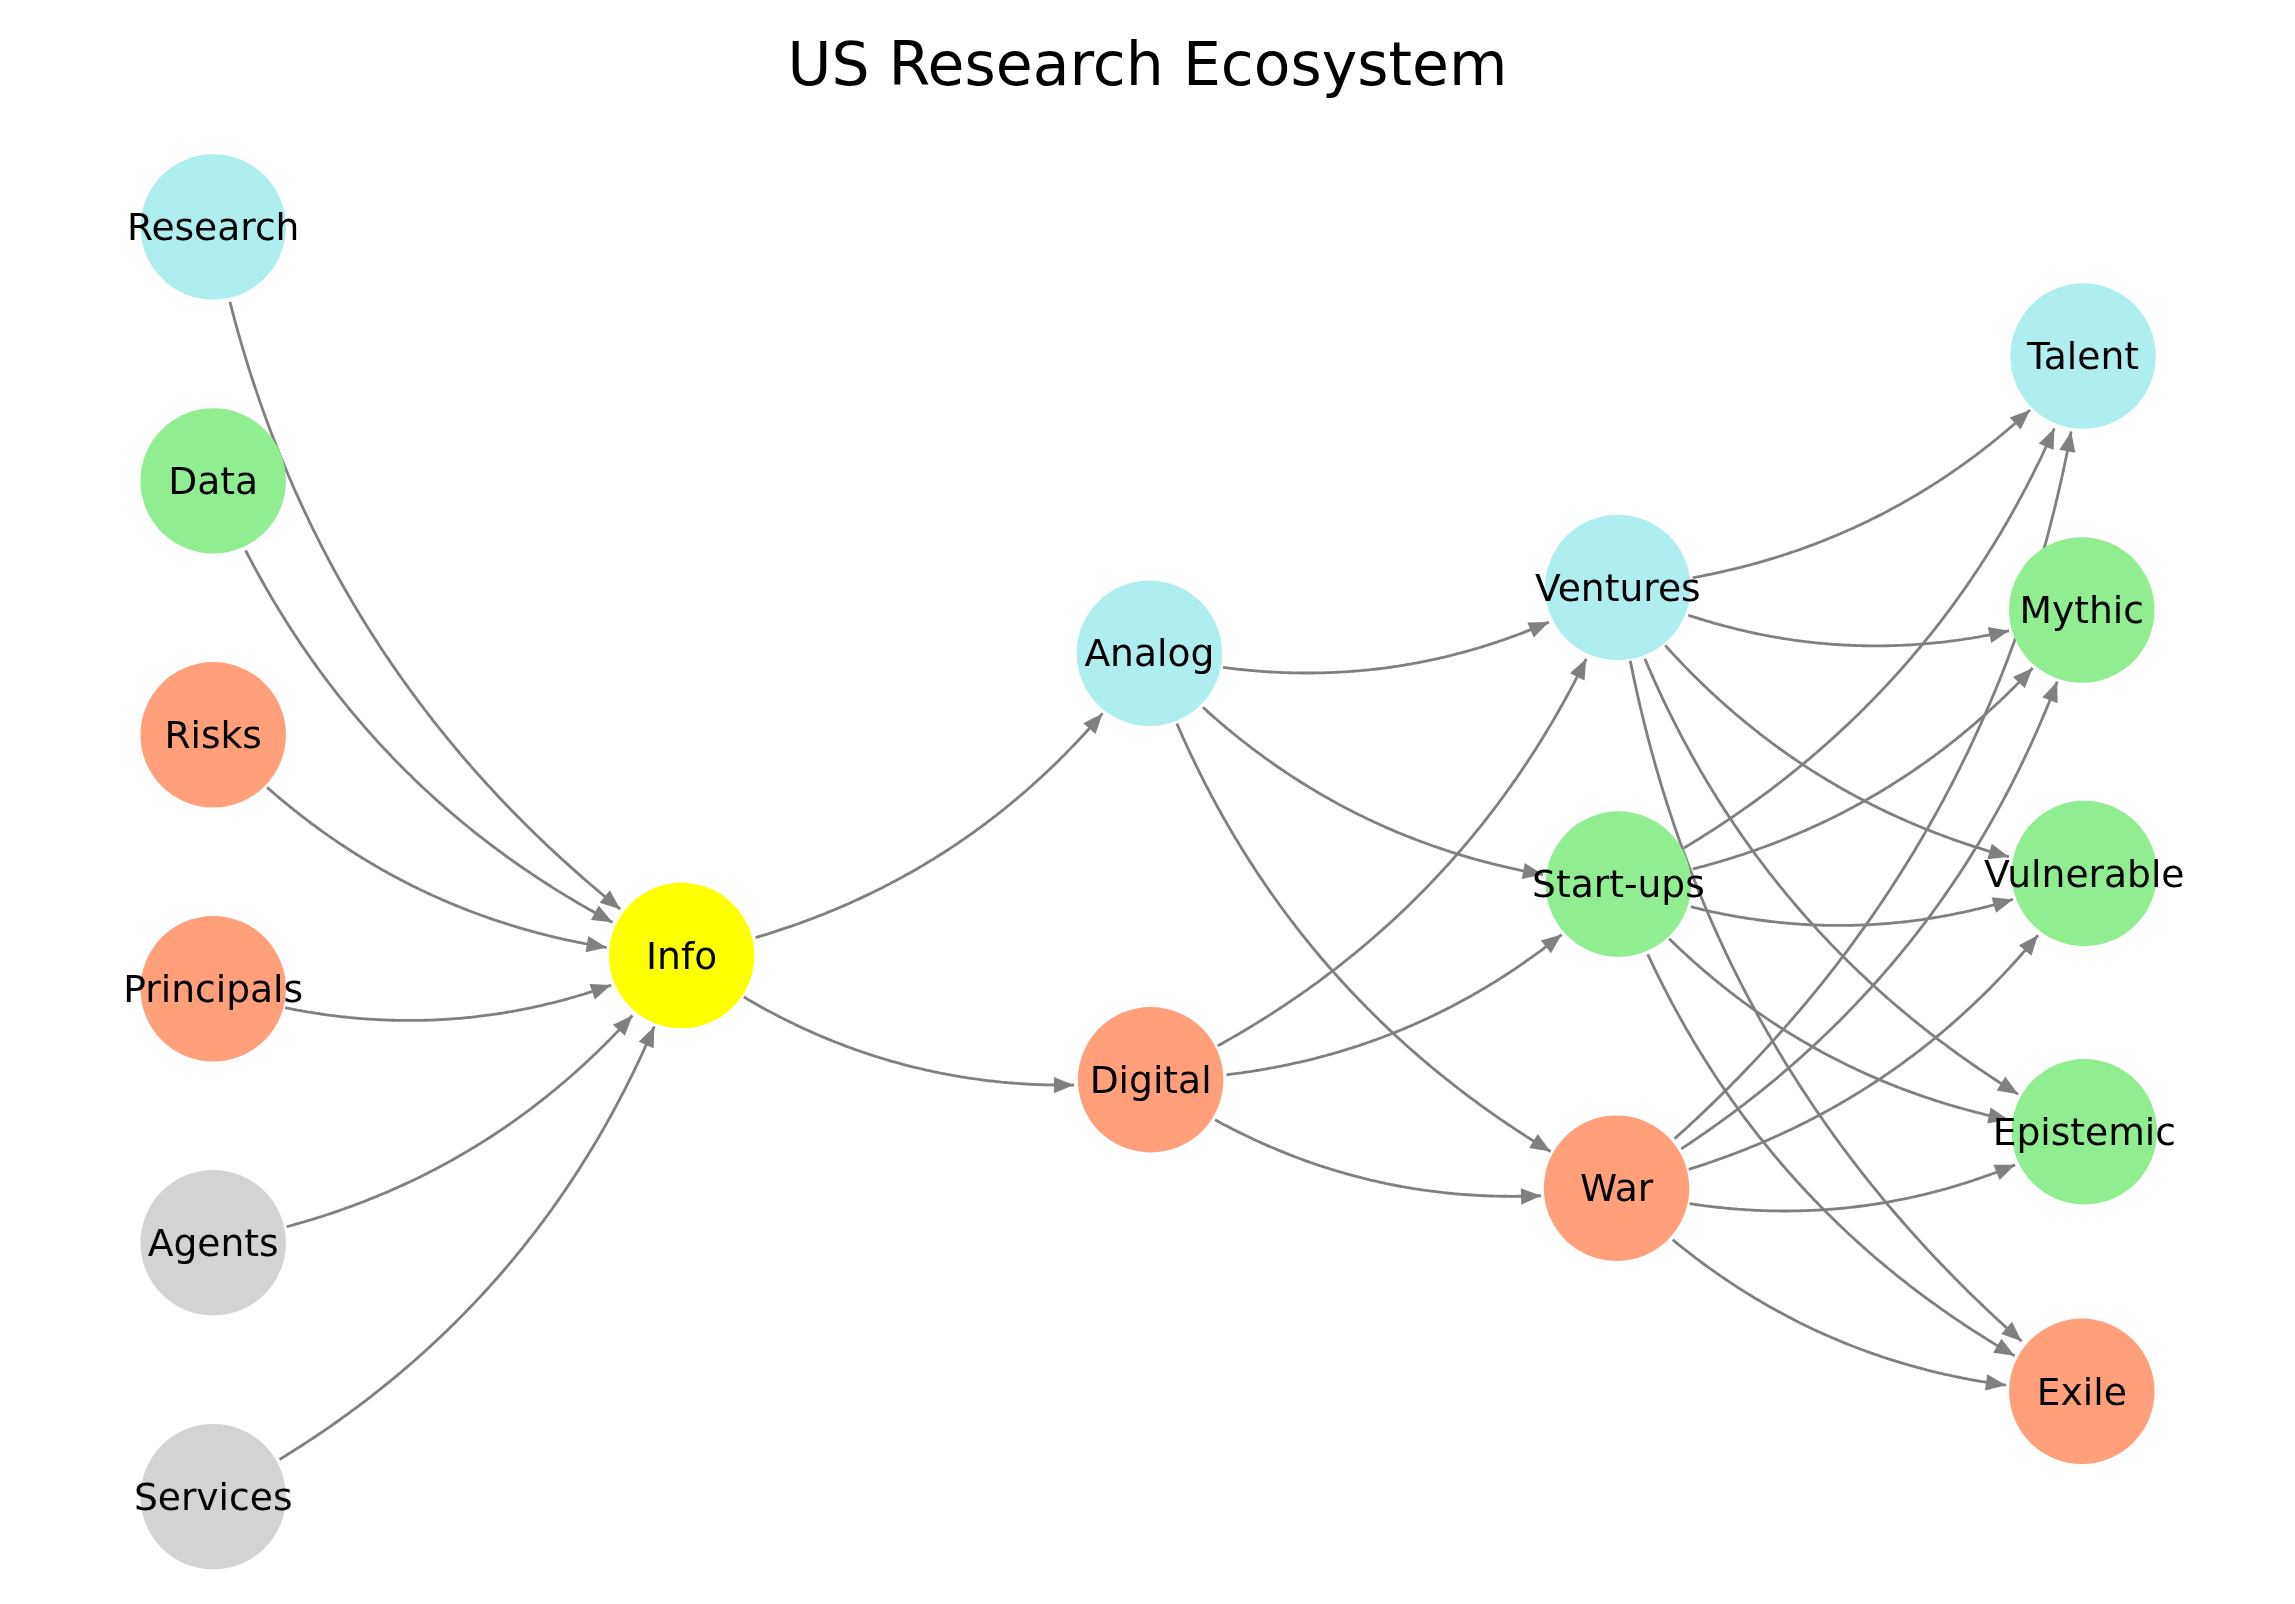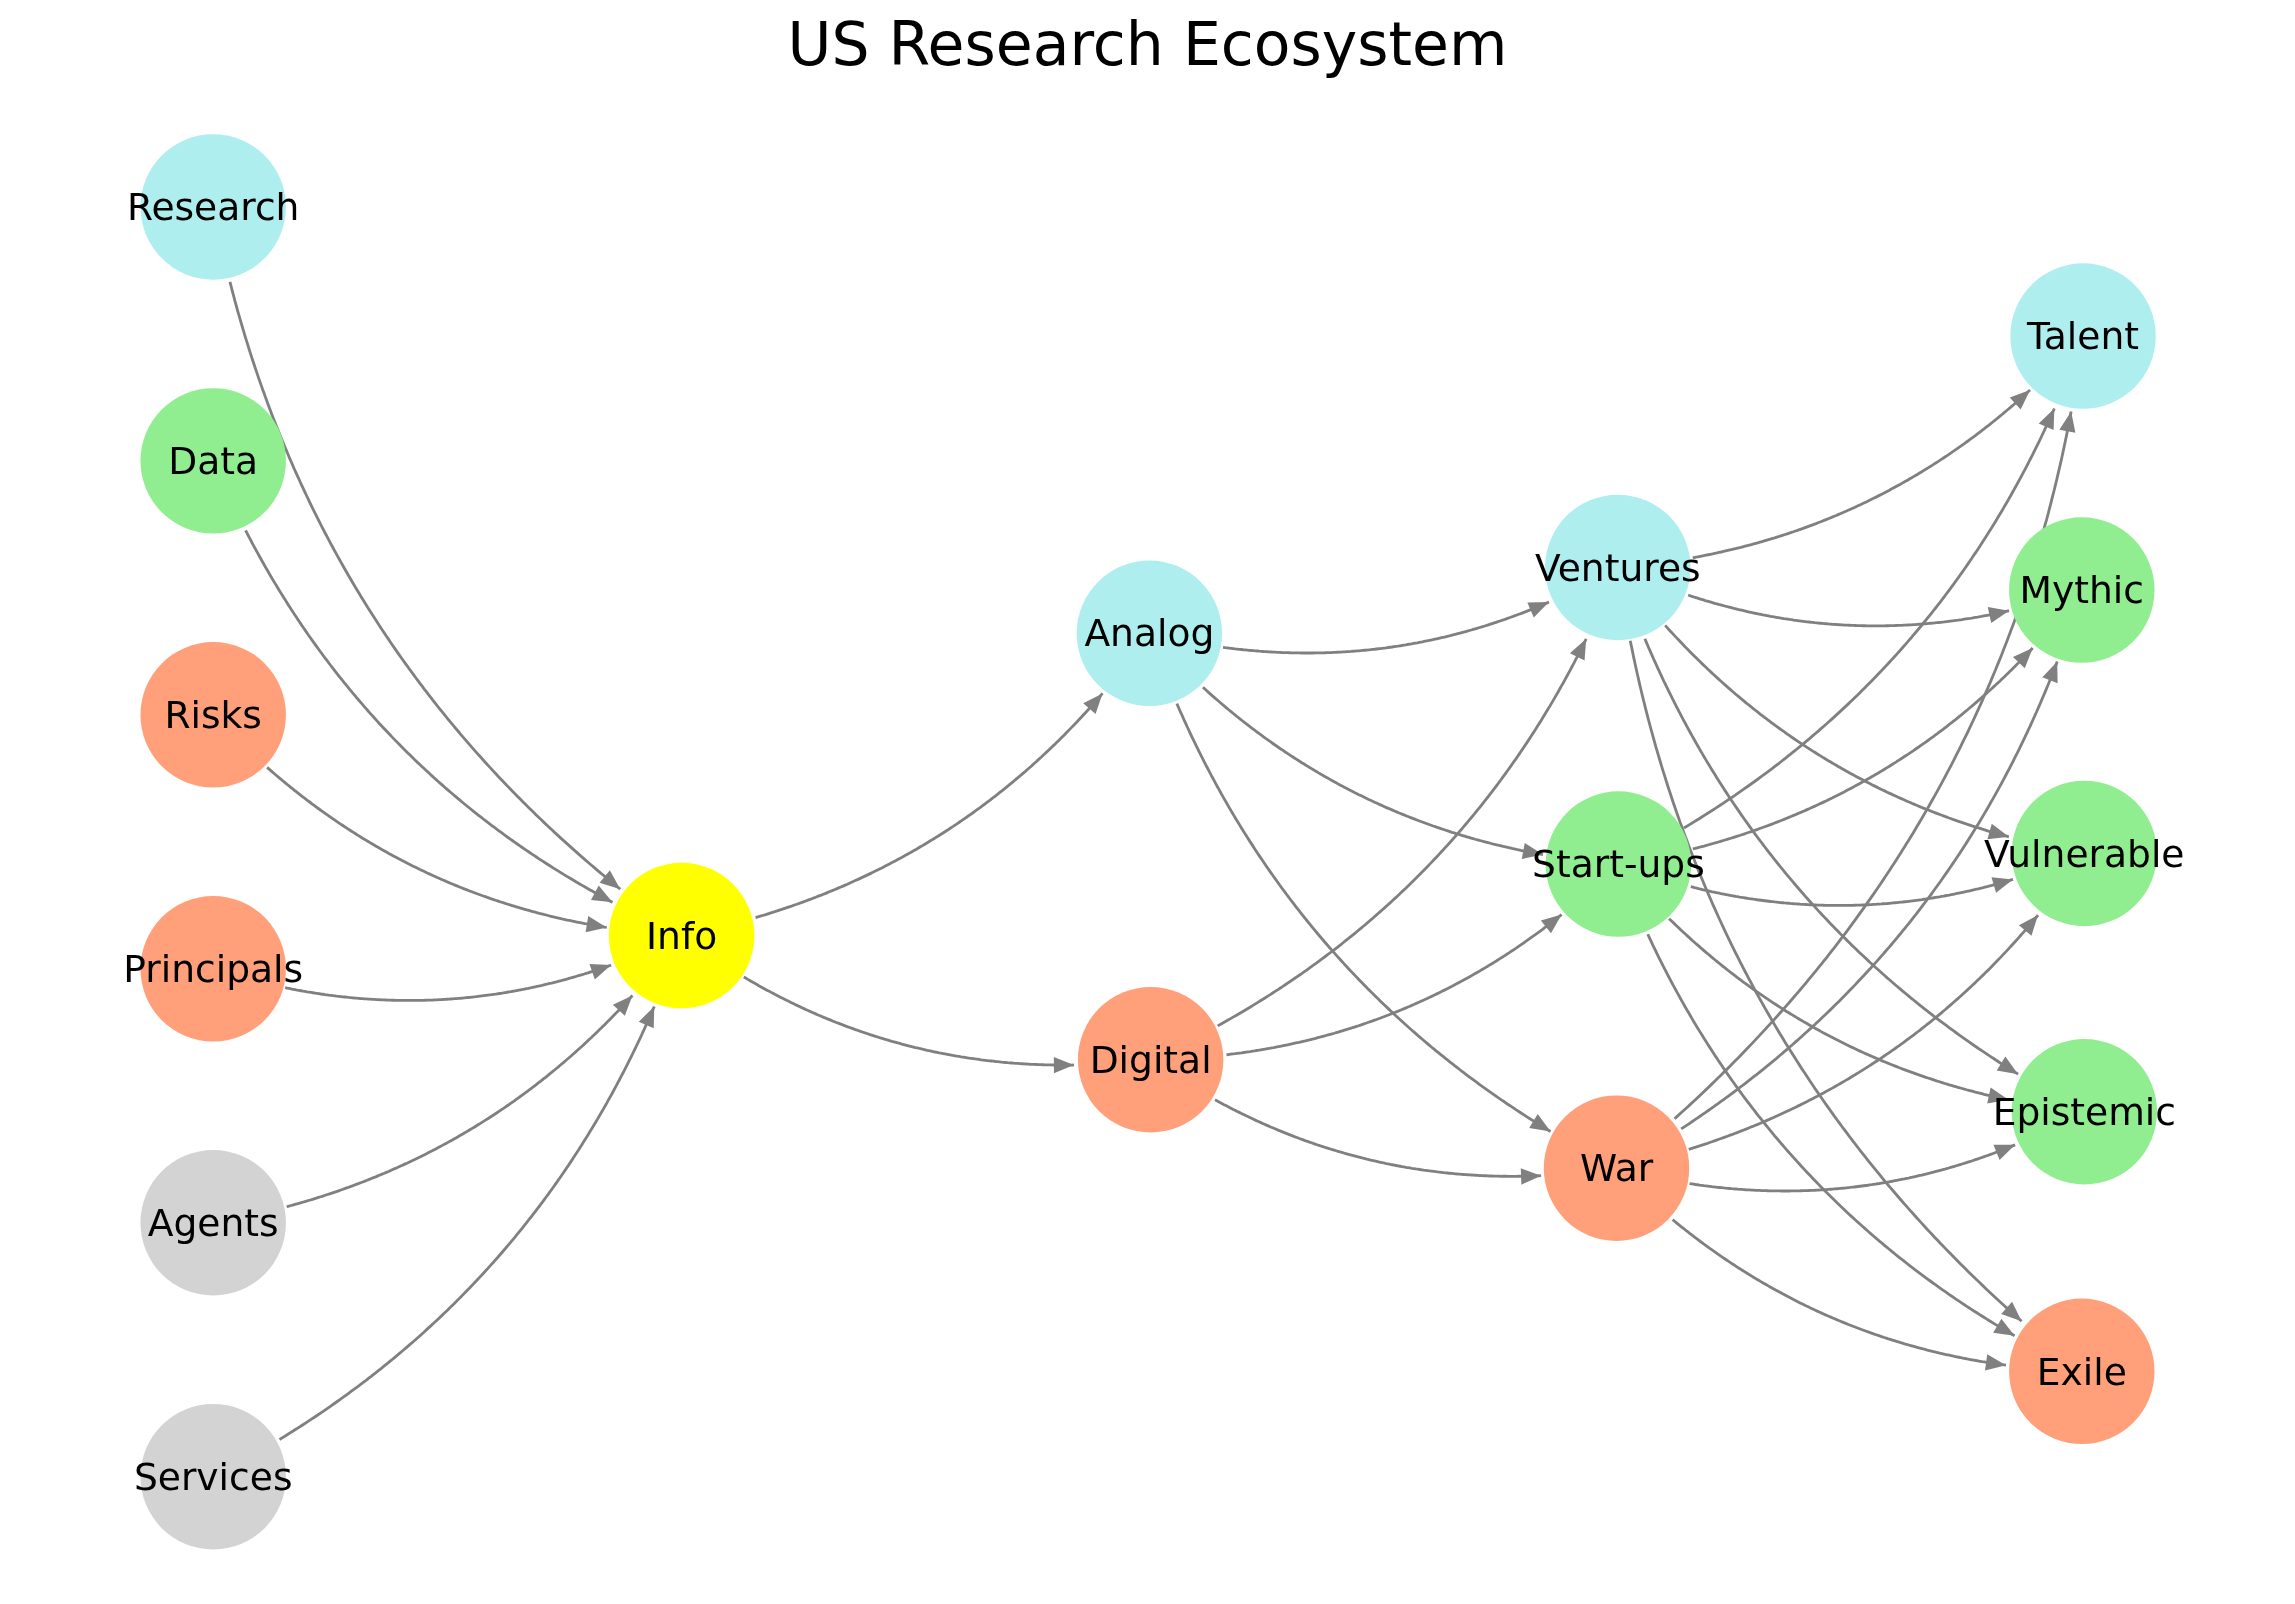--- a/index.html
+++ b/index.html
@@ -10,20 +10,21 @@
   body {
     width: 2295px;
     height: 1604px;
     position: relative;
     font-family: "DejaVu Sans", sans-serif;
     overflow: hidden;
   }
   .figure {
     position: absolute;
     inset: 0;
+    margin-top: 20px;
   }
   .diagram-title {
     position: absolute;
     top: 10px;
     left: 0;
     width: 100%;
     text-align: center;
     font-size: 60px;
     line-height: 1.15;
     color: #000000;

